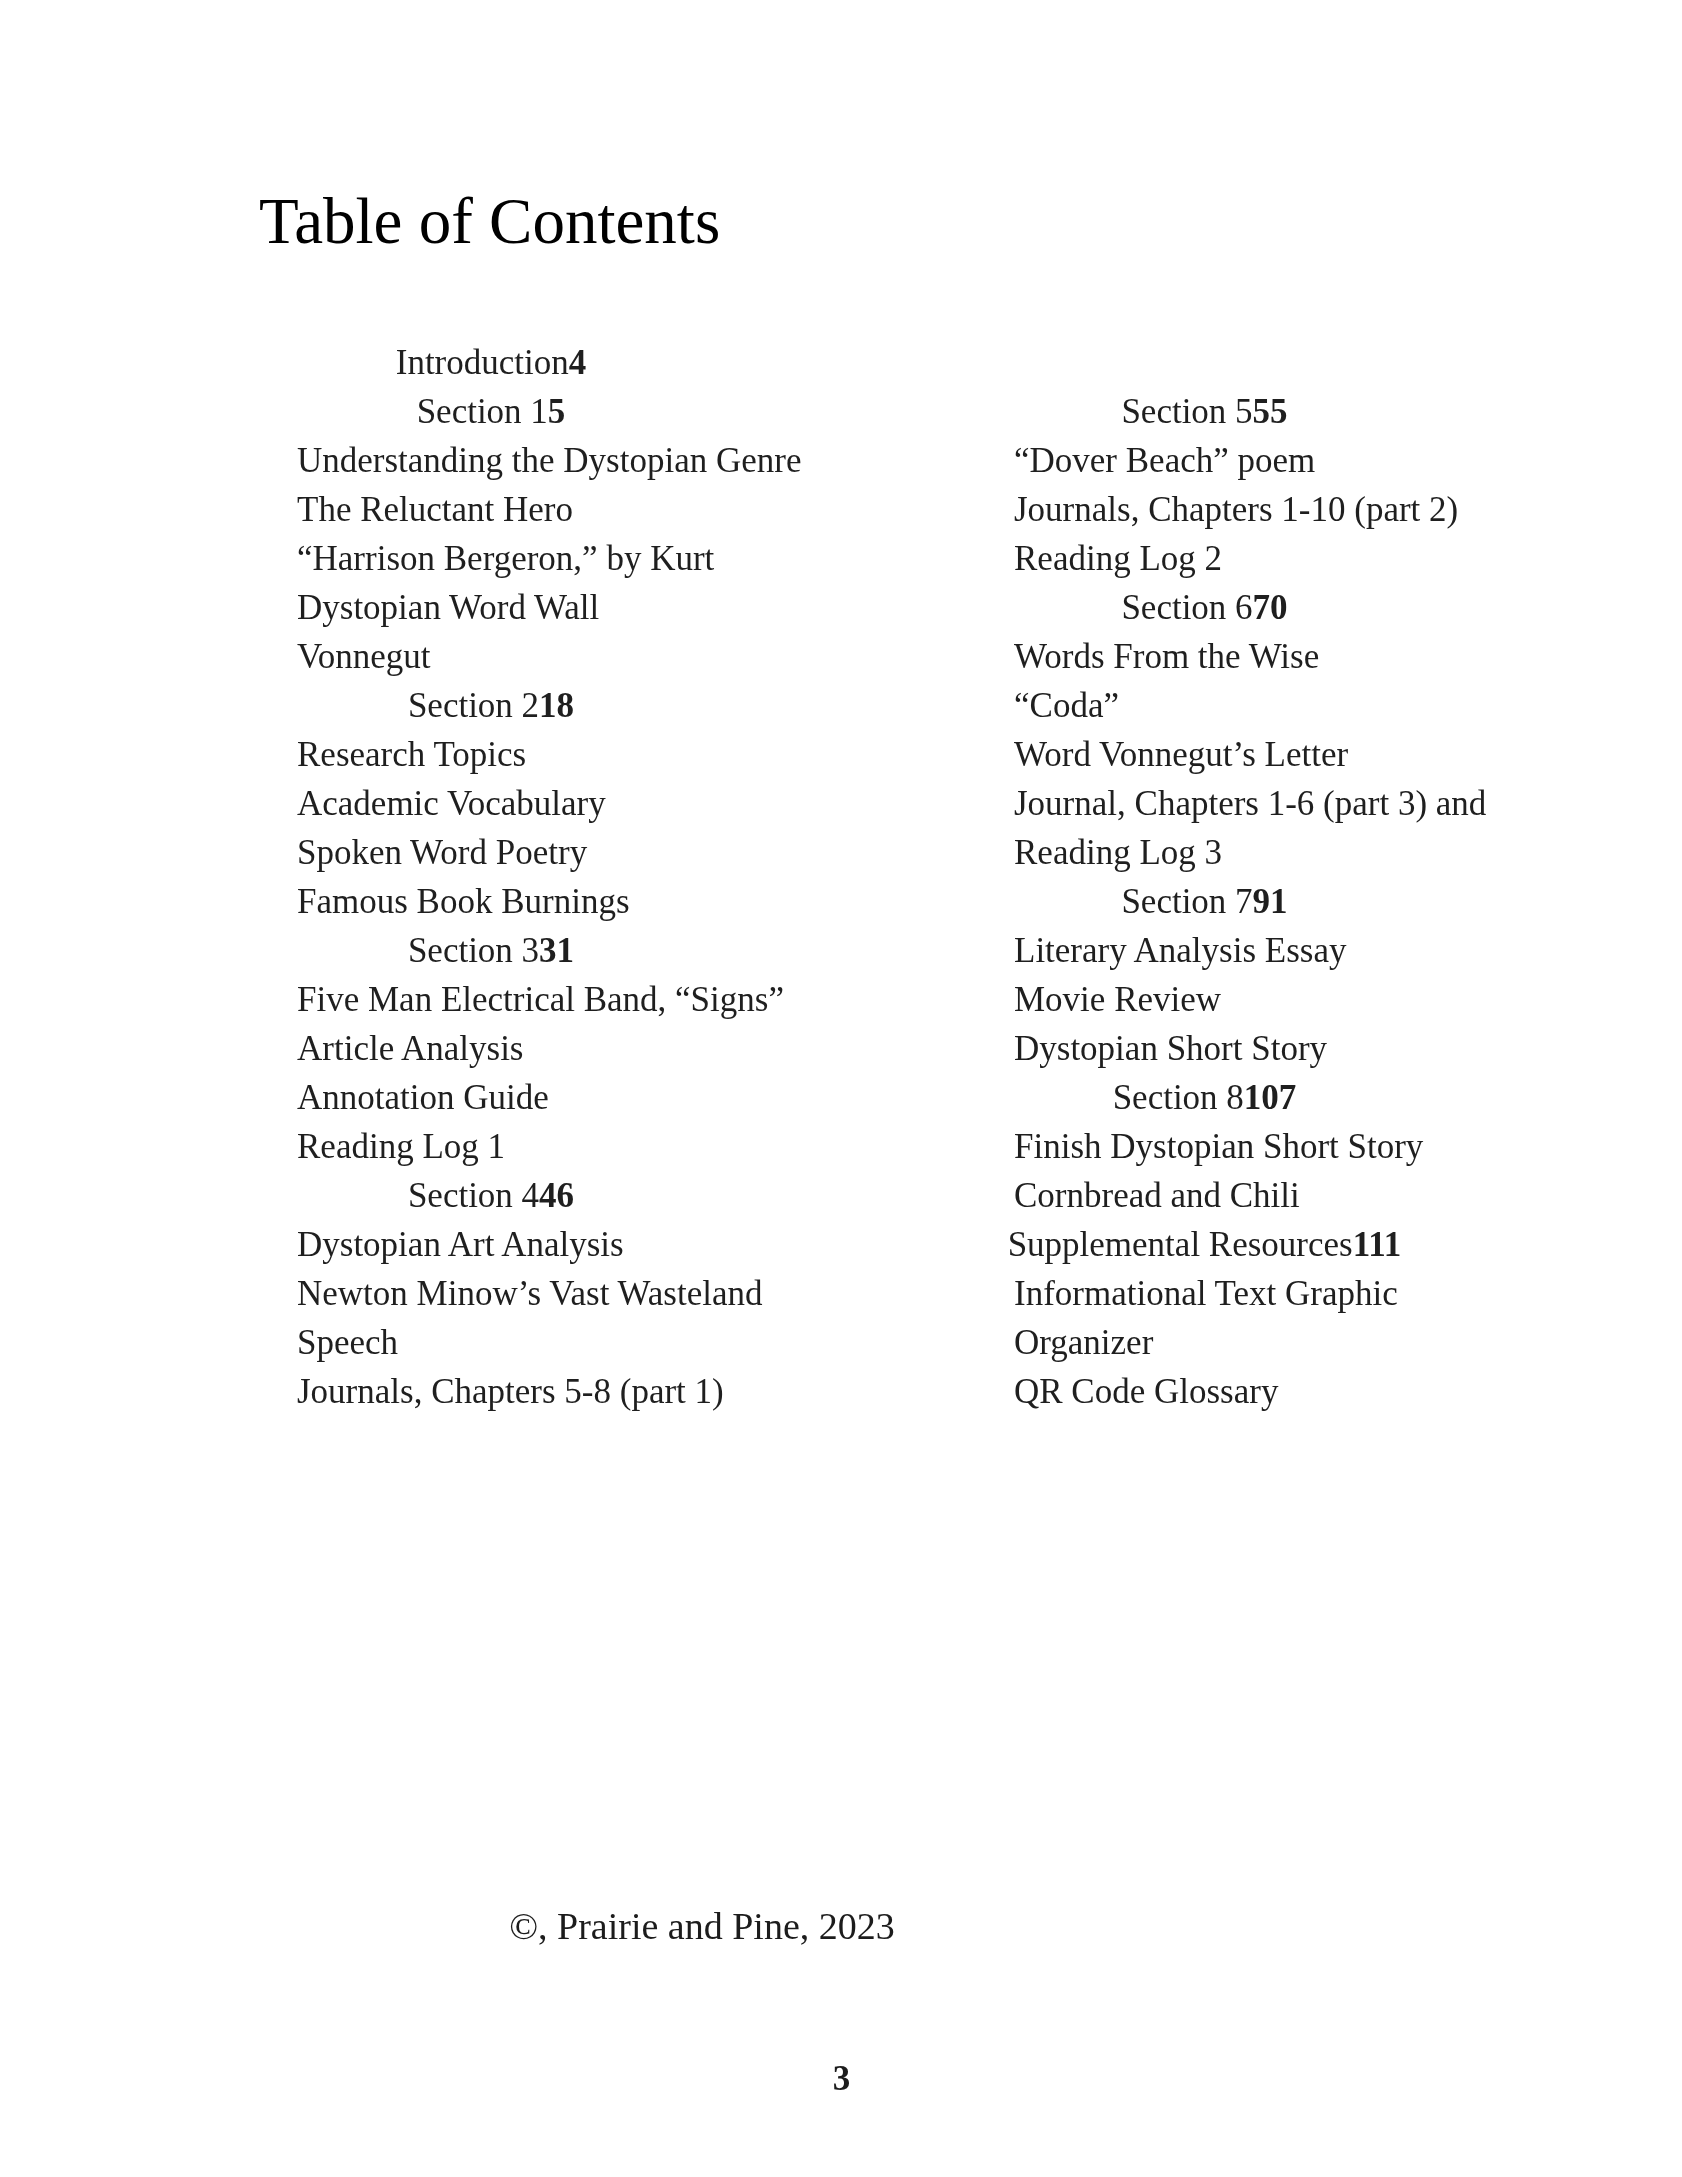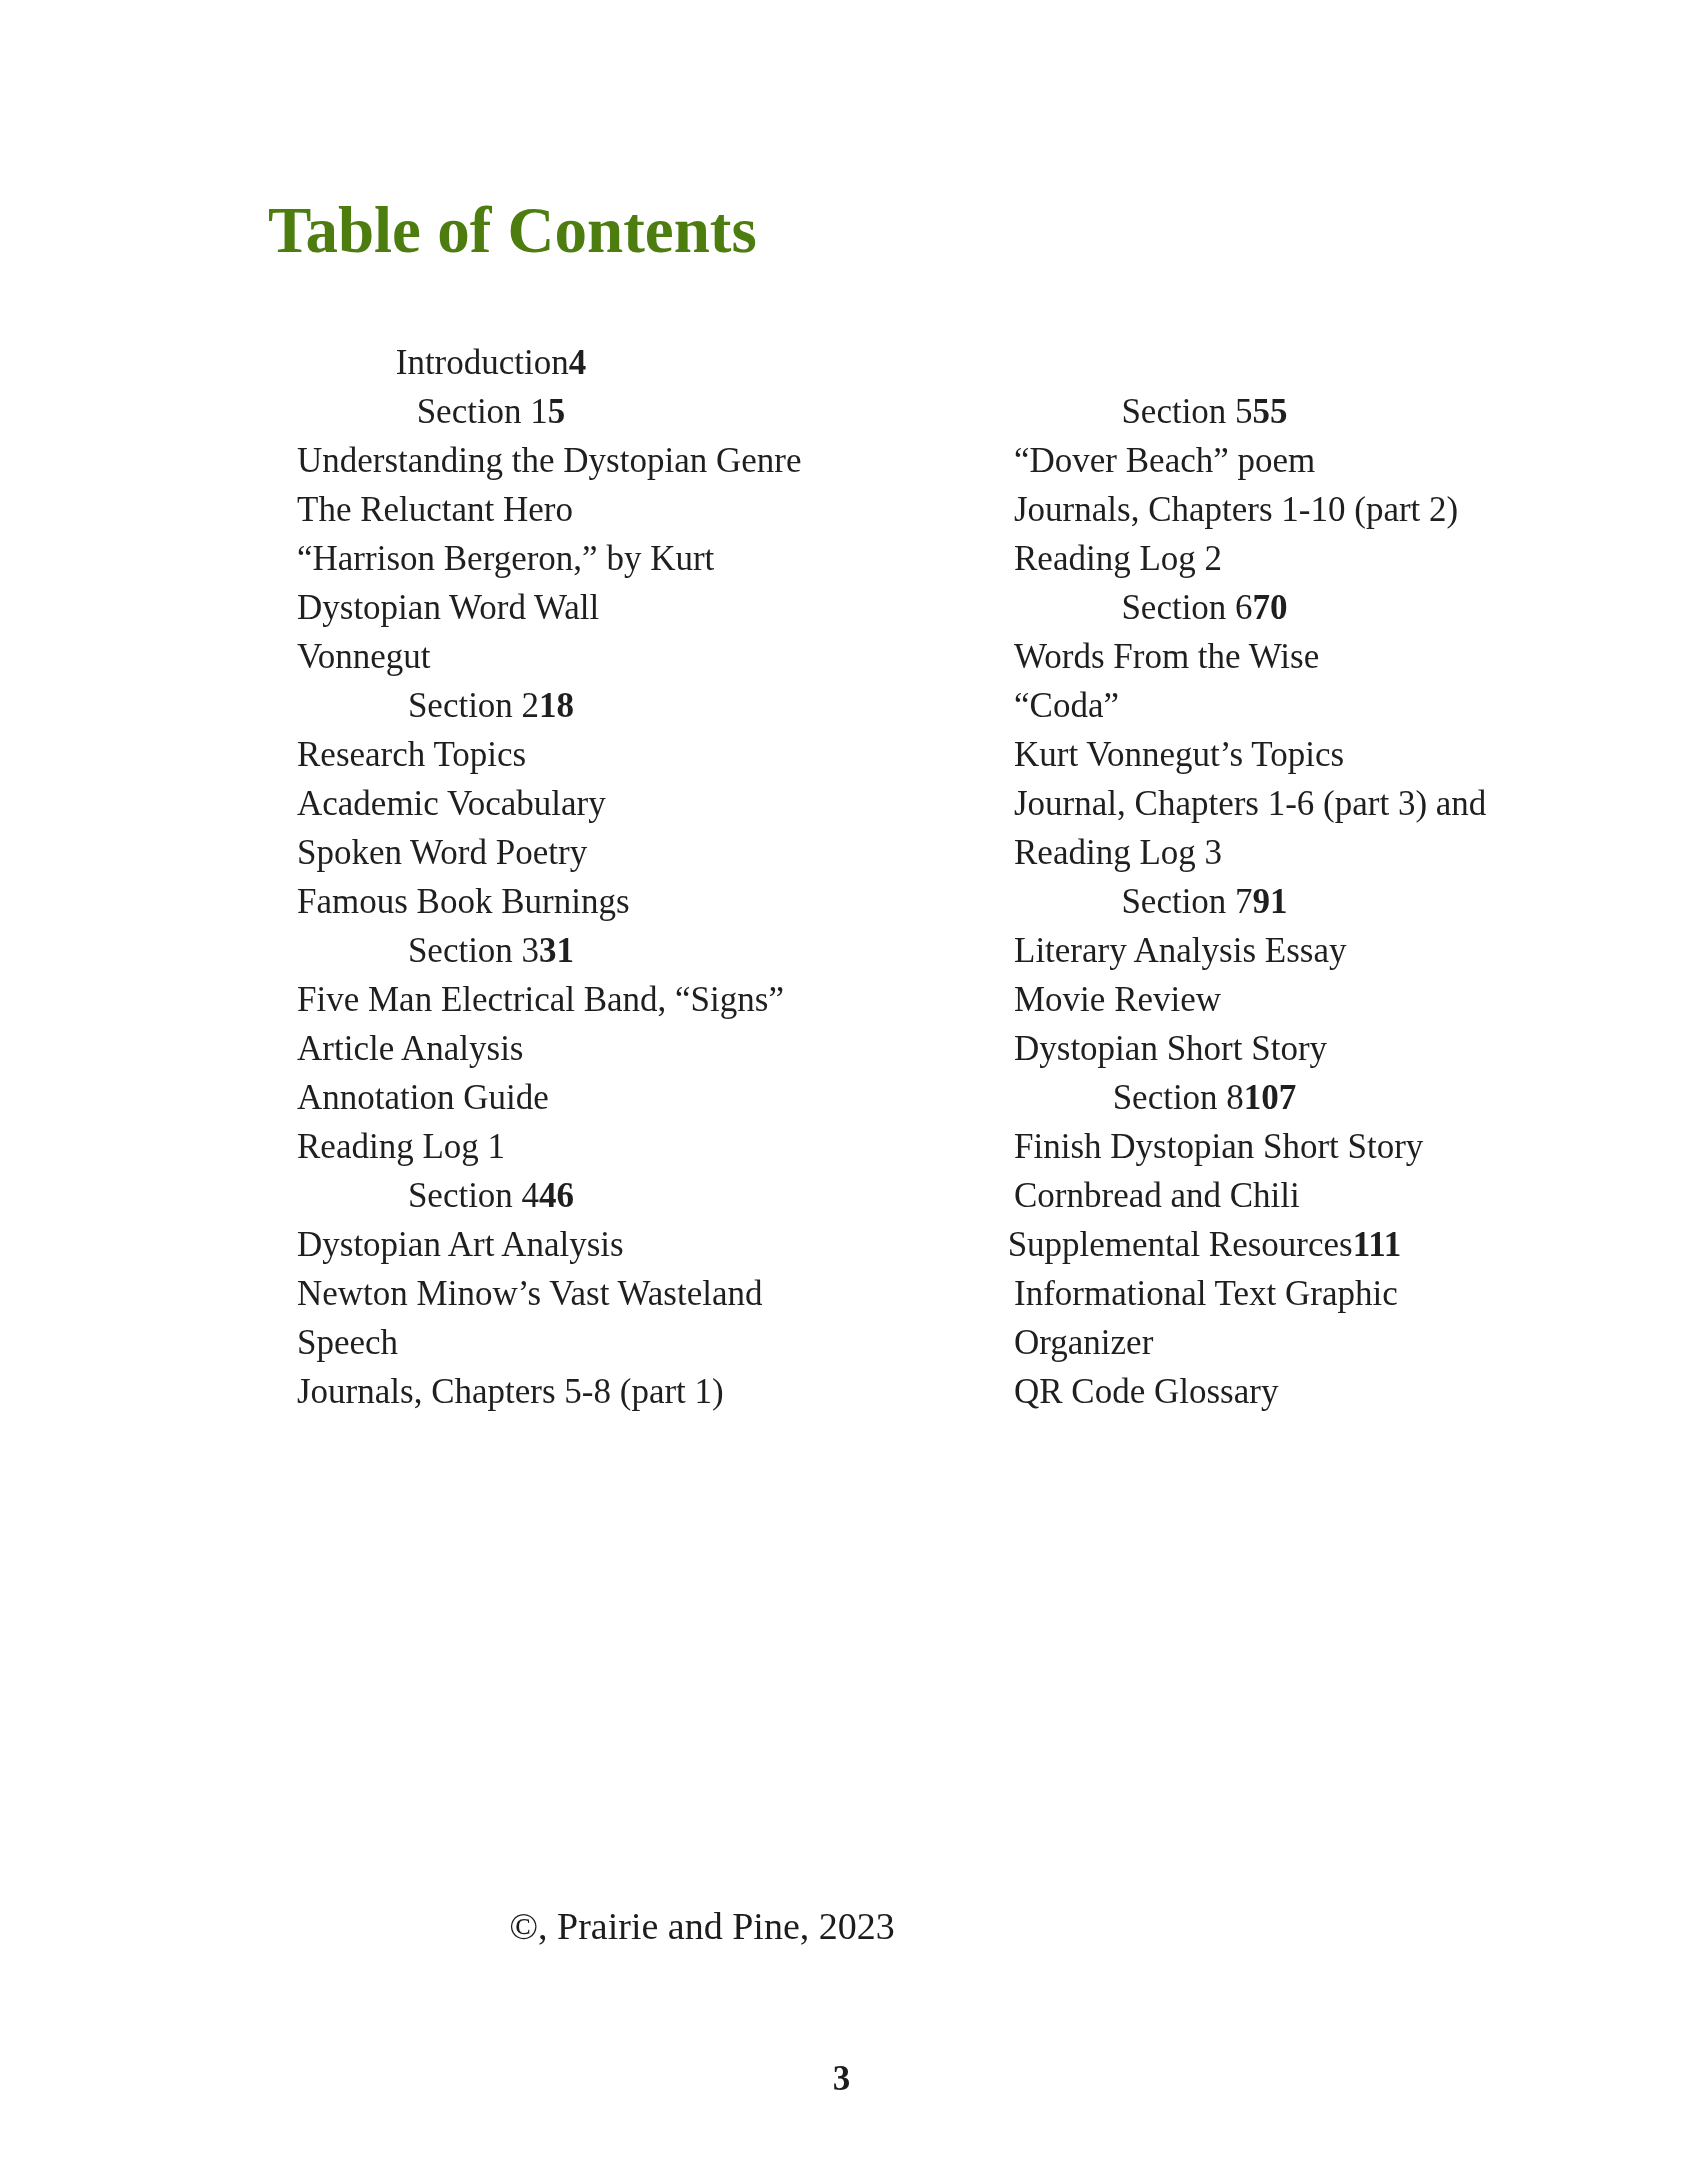--- a/index.html
+++ b/index.html
@@ -13,26 +13,26 @@
     height: 2177px;
     background: #ffffff;
     color: #1f1f1f;
     font-family: "Liberation Serif", "DejaVu Serif", serif;
     overflow: hidden;
   }
   .title {
     position: absolute;
     left: 259px;
     top: 189px;
-    margin: 9px;
+    margin: 0;
     font-size: 65px;
-    font-weight: 700;
+    font-weight: 400;
     line-height: 65px;
     white-space: nowrap;
-    color: #4d7c0f;
+    color: #000000;
   }
   .toc-col {
     position: absolute;
     font-size: 35px;
     line-height: 49px;
   }
   .toc-col.left {
     left: 192px;
     top: 338px;
     width: 598px;
@@ -133,21 +133,21 @@
       </div>
       <div class="toc-sub">“Dover Beach” poem</div>
       <div class="toc-sub">Journals, Chapters 1-10 (part 2)</div>
       <div class="toc-sub">Reading Log 2</div>
       <div class="toc-row bold">
         <span class="lbl">Section 6</span>
         <span class="pg">70</span>
       </div>
       <div class="toc-sub">Words From the Wise</div>
       <div class="toc-sub">“Coda”</div>
-      <div class="toc-sub">Kurt Vonnegut’s Topics</div>
+      <div class="toc-sub">Word Vonnegut’s Letter</div>
       <div class="toc-sub">Journal, Chapters 1-6 (part 3) and</div>
       <div class="toc-sub">Reading Log 3</div>
       <div class="toc-row bold">
         <span class="lbl">Section 7</span>
         <span class="pg">91</span>
       </div>
       <div class="toc-sub">Literary Analysis Essay</div>
       <div class="toc-sub">Movie Review</div>
       <div class="toc-sub">Dystopian Short Story</div>
       <div class="toc-row bold">

